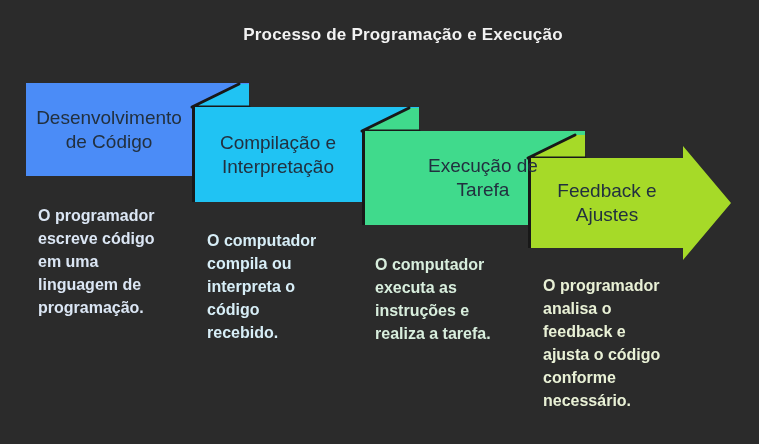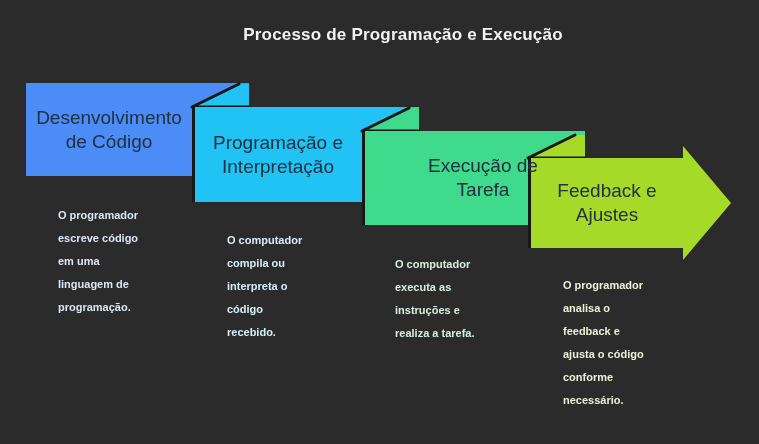--- a/index.html
+++ b/index.html
@@ -22,21 +22,21 @@
     text-align:center;white-space:pre-line;
     font-size:19px;line-height:24px;font-weight:400;
     color:var(--step_label);
   }
   .label1{left:26px;top:83px;width:166px;height:93px;}
   .label2{left:195px;top:107px;width:166px;height:95px;}
   .label3{left:365px;top:131px;width:166px;height:94px;margin-left:35px;}
   .label4{left:531px;top:158px;width:152px;height:90px;}
   .desc{
     position:absolute;white-space:pre-line;
-    font-size:11px;line-height:23px;font-weight:600;width:160px;margin-left:20px;
+    font-size:16px;line-height:23px;font-weight:600;width:160px;
   }
   .desc1{left:38px;top:204px;color:var(--step1_text);}
   .desc2{left:207px;top:229px;color:var(--step2_text);}
   .desc3{left:375px;top:253px;color:var(--step3_text);}
   .desc4{left:543px;top:274px;color:var(--step4_text);}
 </style>
 </head>
 <body>
 
 <div class="canvas">
@@ -58,21 +58,21 @@
     <rect x="365" y="131" width="220" height="94" fill="#40da8c"></rect>
 
     <polygon points="528,158 575,135 585,135 585,158" fill="#a6da28"></polygon>
     <path class="fold-outline" d="M585,158 L528,158 L575,135"></path>
     <line class="edge-line" x1="529.5" y1="158" x2="529.5" y2="248"></line>
     <polygon points="531,158 683,158 683,146 731,203 683,260 683,248 531,248" fill="#a6da28"></polygon>
   </svg>
 
   <div class="step-label label1">Desenvolvimento
 de Código</div>
-  <div class="step-label label2">Programação e
+  <div class="step-label label2">Compilação e
 Interpretação</div>
   <div class="step-label label3">Execução de
 Tarefa</div>
   <div class="step-label label4">Feedback e
 Ajustes</div>
 
   <div class="desc desc1">O programador
 escreve código
 em uma
 linguagem de

